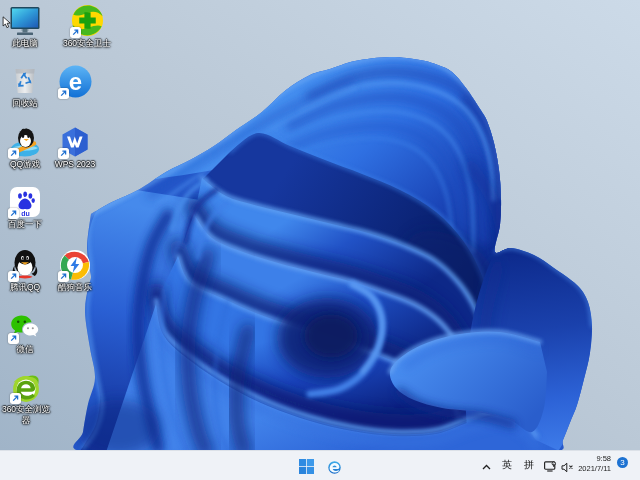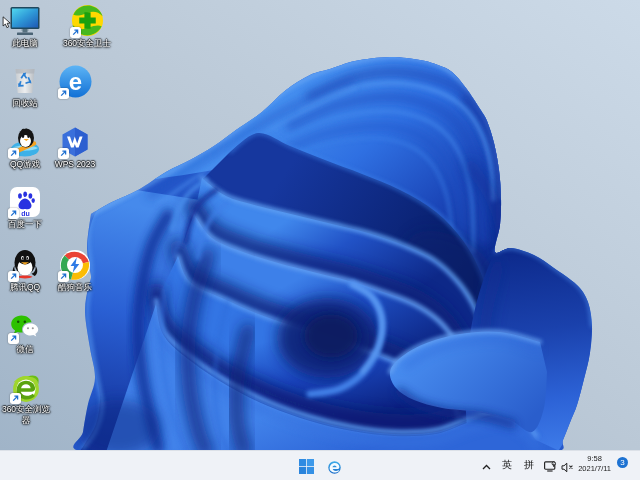--- a/index.html
+++ b/index.html
@@ -7,21 +7,21 @@
 #wall{position:absolute;top:0;left:0;}
 .icon{position:absolute;width:64px;text-align:center;}
 .im{margin:0 auto;position:relative;width:32px;height:32px;}
 .lbl{margin-top:1px;font-size:8.5px;line-height:10.5px;color:#fff;
  text-shadow:0 1px 2px rgba(0,0,0,.95),1px 0 1.5px rgba(0,0,0,.8),-1px 0 1.5px rgba(0,0,0,.8),0 -1px 1px rgba(0,0,0,.7);}
 .sc{position:absolute;left:-1px;bottom:-1px;width:11px;height:11px;background:#fff;border-radius:2.5px;box-shadow:0 0 1.5px rgba(0,0,0,.55);}
 .sc svg{position:absolute;left:0;top:0;}
 #taskbar{position:absolute;left:0;top:450px;width:640px;height:30px;background:#eff2f7;border-top:1px solid #dce1e8;box-sizing:border-box;}
 .tri{position:absolute;top:8px;}
 .zh{position:absolute;top:6.5px;font-size:10px;color:#111;}
-#clock{position:absolute;right:29px;top:3px;font-size:7.5px;line-height:9.5px;text-align:center;color:#1b1b1b;}
+#clock{position:absolute;right:29px;top:3px;font-size:7.5px;line-height:9.5px;text-align:right;color:#1b1b1b;}
 #badge{position:absolute;left:617px;top:5.5px;width:11px;height:11px;border-radius:50%;background:#1d72d2;color:#fff;font-size:8px;line-height:11.5px;text-align:center;}
 </style>
 </head>
 <body>
 <div id="desk">
 <svg id="wall" width="640" height="451" viewBox="0 0 640 451">
 <defs>
 <linearGradient id="bg" x1="0" y1="1" x2="1" y2="0">
 <stop offset="0" stop-color="#a0b4c8"></stop>
           <stop offset="0.5" stop-color="#bac8d6"></stop>

